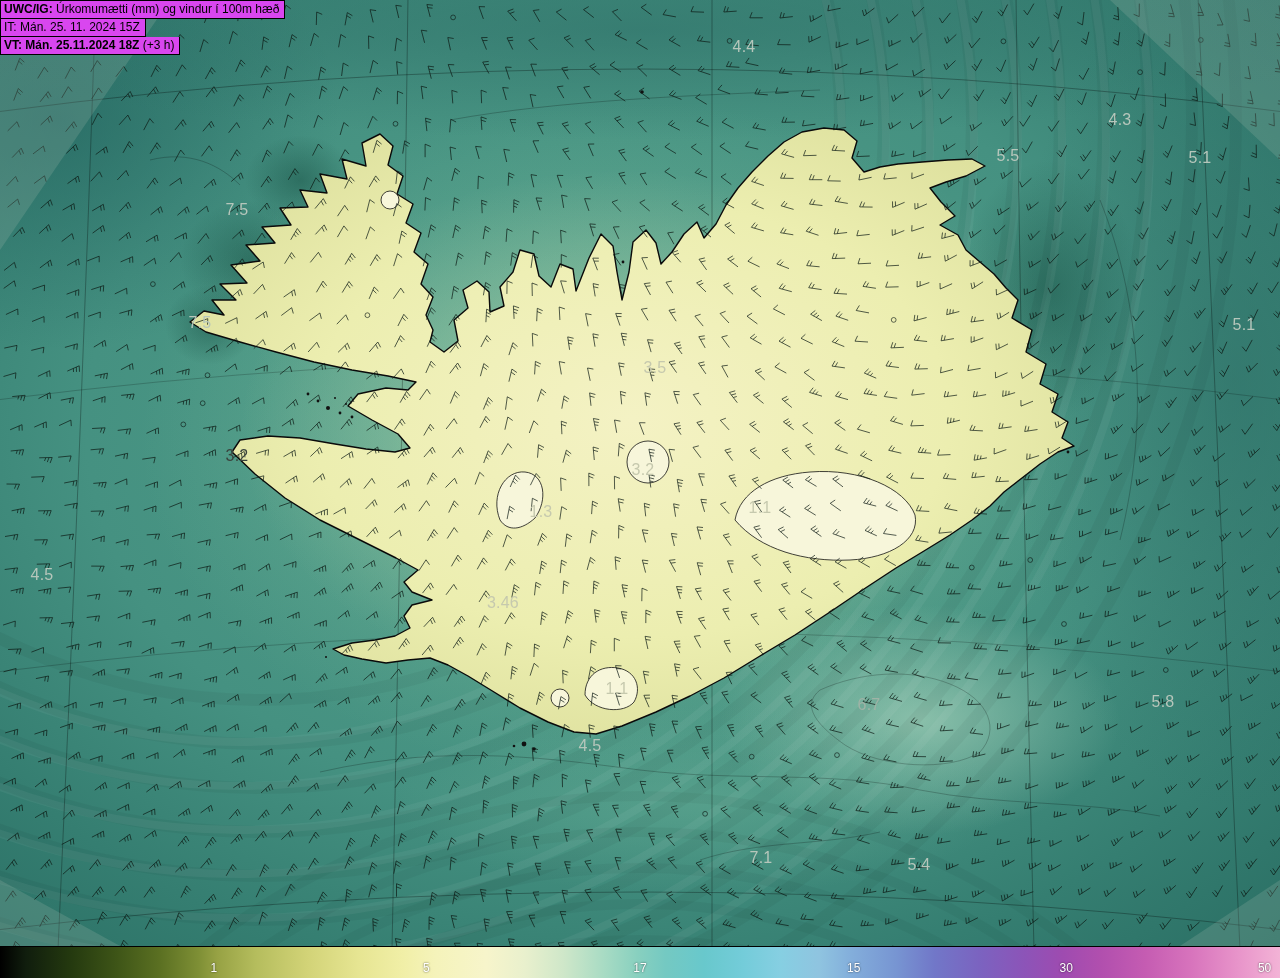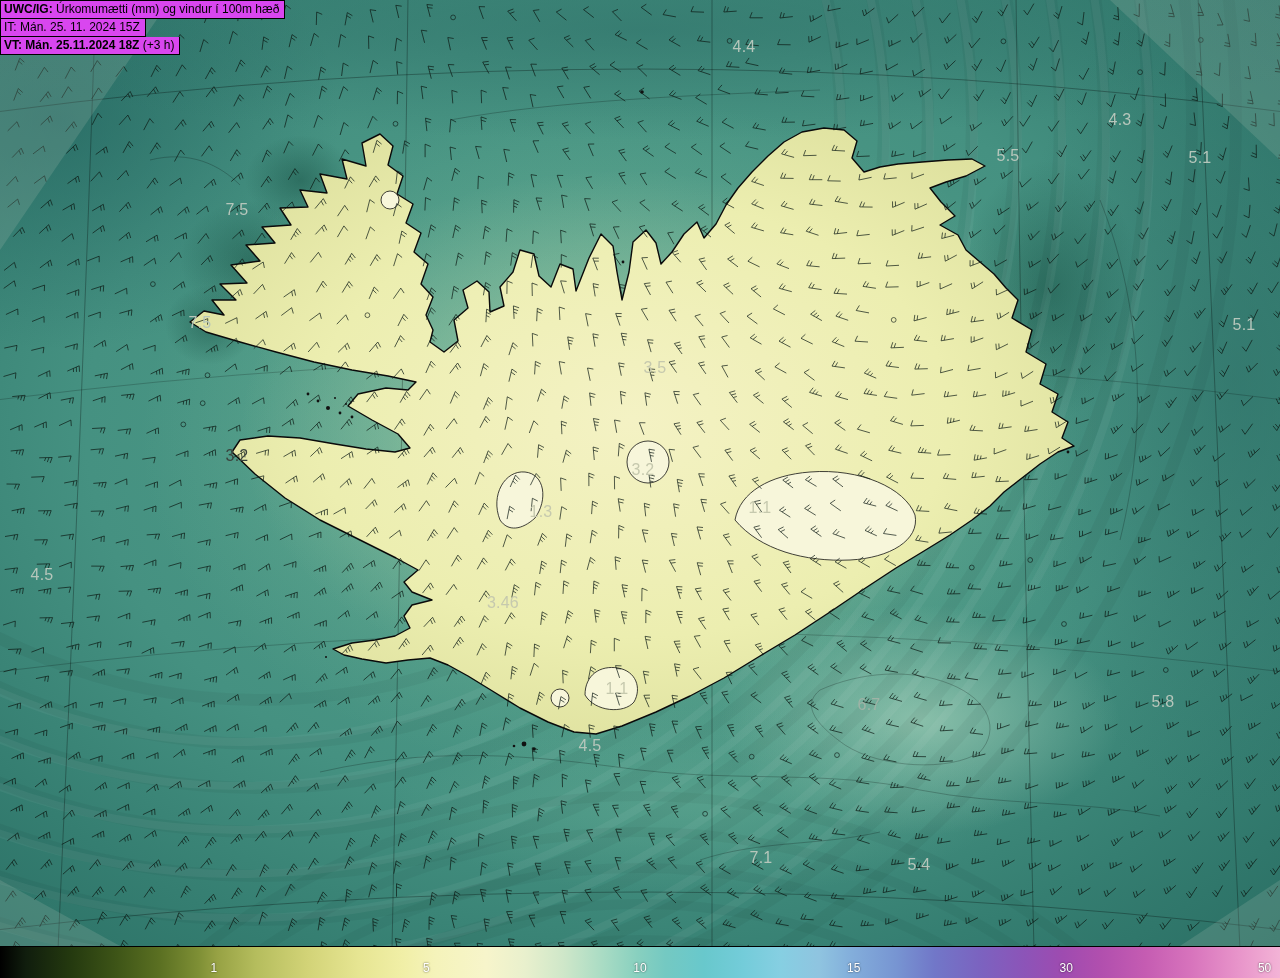--- a/index.html
+++ b/index.html
@@ -273,18 +273,18 @@
       <div class="title-line">
         <b>VT: Mán. 25.11.2024 18Z</b>
           <span> (+3 h)</span>
       </div>
     </div>
   </div>
 
   <div class="colorbar" id="colorbar">
       <span class="cb-tick" style="left: 16.7%;">1</span>
       <span class="cb-tick" style="left: 33.3%;">5</span>
-      <span class="cb-tick" style="left: 50%;">10</span>
+      <span class="cb-tick" style="left: 50%;">17</span>
       <span class="cb-tick" style="left: 66.7%;">15</span>
       <span class="cb-tick" style="left: 83.3%;">30</span>
       <span class="cb-tick" style="left: 98.8%;">50</span>
     </div>
 </div>
 
 </body></html>

